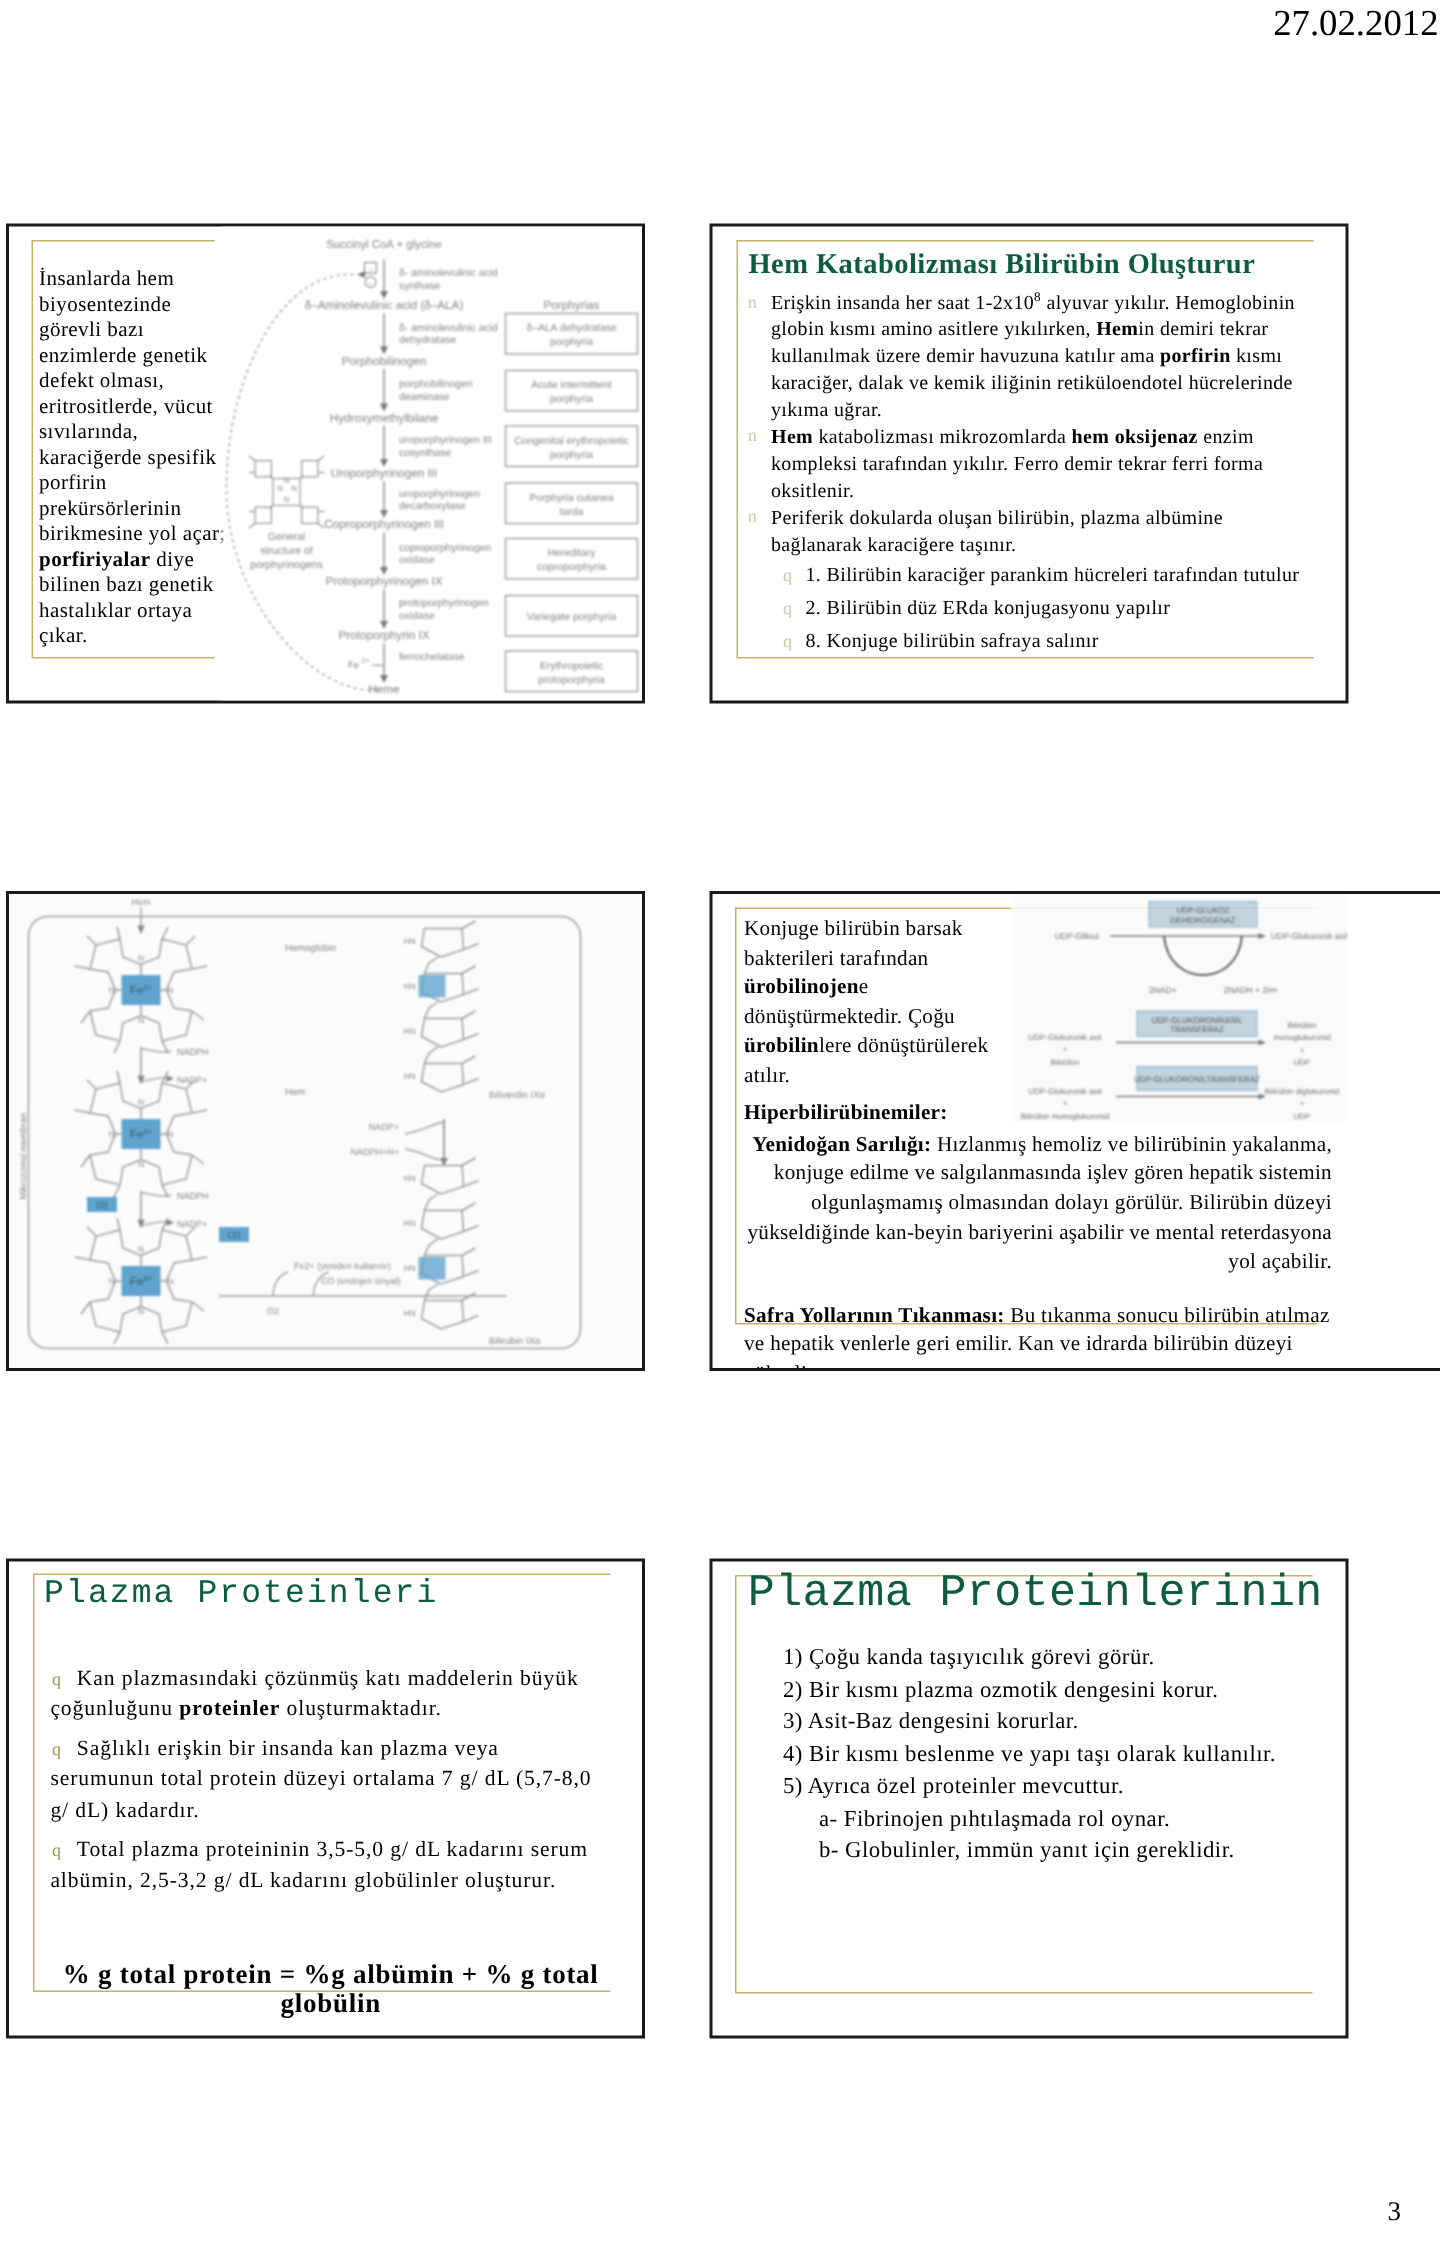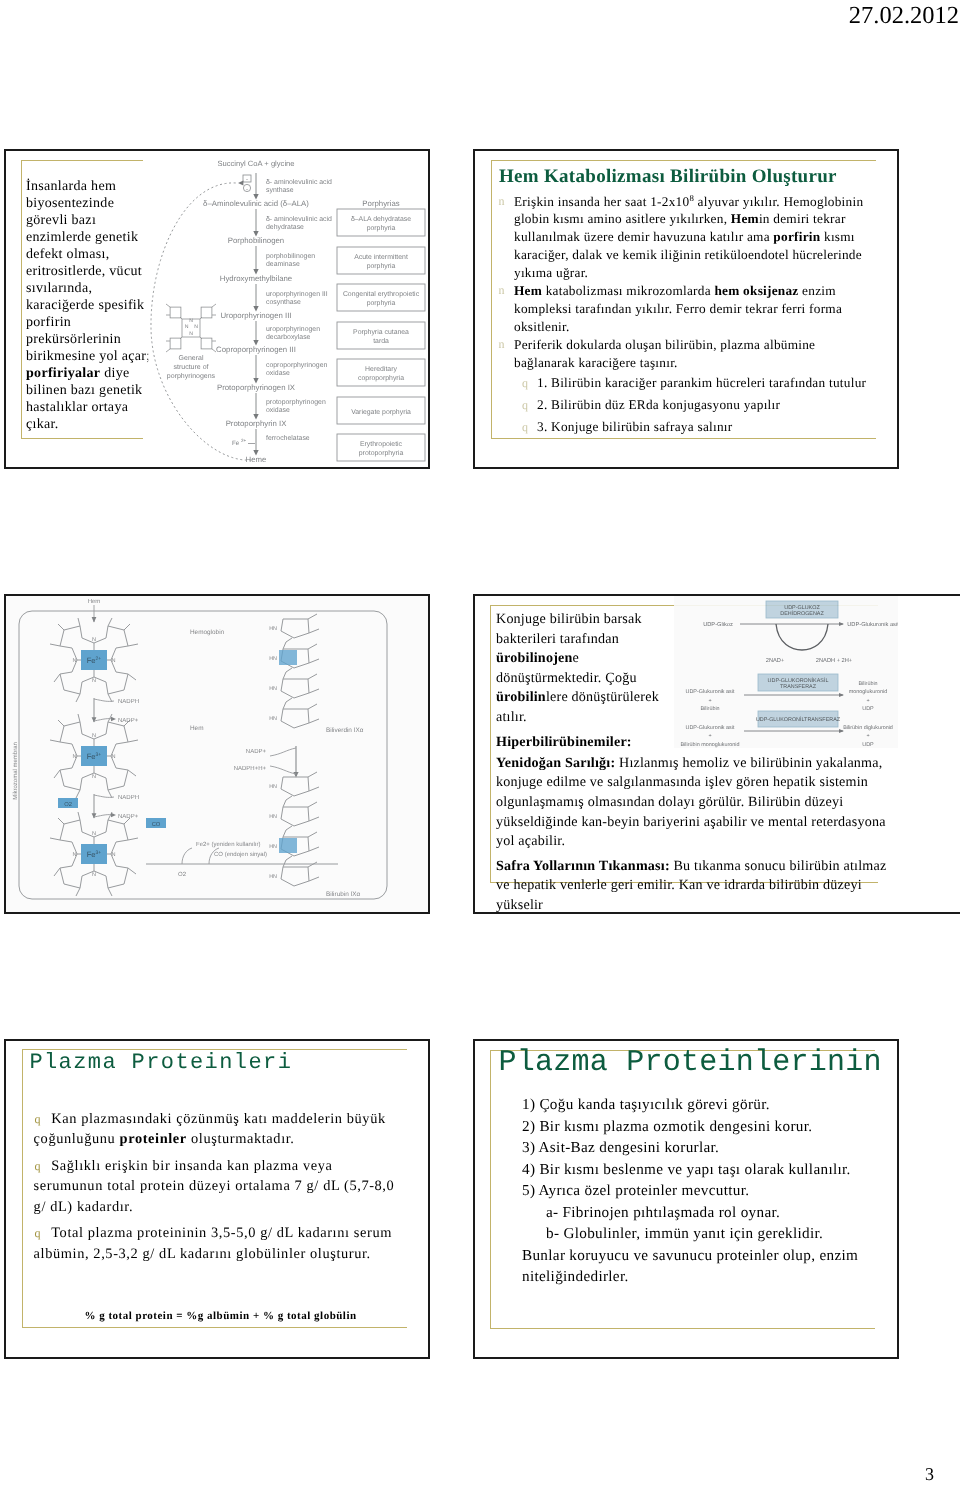--- a/index.html
+++ b/index.html
@@ -68,29 +68,29 @@
 
   
   #s4{left:473px;top:594px;width:510px;height:320px;}
   #s4 .oframe{left:15.3px;top:8.6px;width:388px;height:277px;}
   #s4 .txt{position:absolute;left:21px;top:14px;width:392px;font-size:14.1px;line-height:19.6px;letter-spacing:.2px;}
   #s4 .imgwrap{left:199px;top:0px;width:224px;height:152px;z-index:3;}
   #s4 .oframe{z-index:1;}
   #s4 .txt{z-index:2;}
   #s4 .txt p.p0{width:175px;margin-bottom:5.4px;}
   #s4 .txt p.p1{margin-bottom:1.2px;}
-  #s4 .txt p.p2{margin-bottom:5px;}
+  #s4 .txt p.p2{margin-bottom:16px;text-align:right;}
 
   
   #s5{left:4px;top:1039px;width:426px;height:320px;}
   #s5 .oframe{left:15.7px;top:8px;width:385px;height:278px;}
   #s5 .sl-title{left:23.4px;top:6.5px;font-size:22px;line-height:30px;letter-spacing:1.4px;}
   #s5 .btext{left:27.6px;top:67.5px;width:363px;font-size:14.4px;line-height:20.6px;letter-spacing:.6px;}
   #s5 .bullet-row{margin-bottom:6px;}
-  #s5 .formula{position:absolute;left:11.5px;top:266px;width:406px;text-align:center;font-size:11px;line-height:19px;font-weight:bold;letter-spacing:.5px;}
+  #s5 .formula{position:absolute;left:11.5px;top:266px;width:406px;text-align:center;font-size:18px;line-height:19px;font-weight:bold;letter-spacing:.5px;}
 
   
   #s6{left:473px;top:1039px;width:426px;height:320px;}
   #s6 .oframe{left:15.2px;top:8.6px;width:385px;height:278px;}
   #s6 .sl-title{left:23.5px;top:6.5px;font-size:30px;line-height:30px;letter-spacing:.25px;}
   #s6 .btext{left:47px;top:53px;width:396px;font-size:15.2px;line-height:21.5px;letter-spacing:.32px;}
   #s6 .ind1{padding-left:24px;}
   #s6 .ind0{padding-left:0;}
 </style>
 </head>
@@ -216,21 +216,21 @@
       <div class="ln-left" style="height:278px"></div>
       <div class="ln-bot" style="top:278px;width:385px"></div>
     </div>
     <div class="sl-title serif">Hem Katabolizması Bilirübin Oluşturur</div>
     <div class="btext">
         <div class="bullet-row lvl1"><span class="bmark">n</span><span>Erişkin insanda her saat 1-2x10</span><sup>8</sup><span> alyuvar yıkılır. Hemoglobinin globin kısmı amino asitlere yıkılırken, </span><b>Hem</b><span>in demiri tekrar kullanılmak üzere demir havuzuna katılır ama </span><b>porfirin</b><span> kısmı karaciğer, dalak ve kemik iliğinin retiküloendotel hücrelerinde yıkıma uğrar.</span></div>
         <div class="bullet-row lvl1"><span class="bmark">n</span><b>Hem</b><span> katabolizması mikrozomlarda </span><b>hem oksijenaz</b><span> enzim kompleksi tarafından yıkılır. Ferro demir tekrar ferri forma oksitlenir.</span></div>
         <div class="bullet-row lvl1"><span class="bmark">n</span><span>Periferik dokularda oluşan bilirübin, plazma albümine bağlanarak karaciğere taşınır.</span></div>
         <div class="bullet-row lvl2"><span class="bmark">q</span><span>1. Bilirübin karaciğer parankim hücreleri tarafından tutulur</span></div>
         <div class="bullet-row lvl2"><span class="bmark">q</span><span>2. Bilirübin düz ERda konjugasyonu yapılır</span></div>
-        <div class="bullet-row lvl2"><span class="bmark">q</span><span>3. Konjuge bilirübin safraya salınır</span></div>
+        <div class="bullet-row lvl2"><span class="bmark">q</span><span>8. Konjuge bilirübin safraya salınır</span></div>
       </div>
   </div>
 
   <div class="slide" id="s3">
     <div class="imgwrap scanblur2" id="s3img">
         <svg width="422" height="316" viewBox="0 0 422 316" xmlns="http://www.w3.org/2000/svg" font-family="Liberation Sans, sans-serif">
 <rect width="422" height="316" fill="#fbfbfb"></rect>
 <rect x="13" y="15" width="368" height="288" rx="13" ry="13" fill="none" stroke="#909396" stroke-width="1.0"></rect>
 <text x="11" y="175" font-size="6.0" fill="#77797c" transform="rotate(-90 11 175)" text-anchor="middle">Mikrozomal membran</text>
 <text x="88" y="7" font-size="6.0" fill="#77797c" text-anchor="middle">Hem</text>
@@ -482,18 +482,17 @@
     </div>
     <div class="sl-title sans">Plazma Proteinlerinin Genel Görevleri</div>
     <div class="btext">
         <div class="ind0">1) Çoğu kanda taşıyıcılık görevi görür.</div>
         <div class="ind0">2) Bir kısmı plazma ozmotik dengesini korur.</div>
         <div class="ind0">3) Asit-Baz dengesini korurlar.</div>
         <div class="ind0">4) Bir kısmı beslenme ve yapı taşı olarak kullanılır.</div>
         <div class="ind0">5) Ayrıca özel proteinler mevcuttur.</div>
         <div class="ind1">a- Fibrinojen pıhtılaşmada rol oynar.</div>
         <div class="ind1">b- Globulinler, immün yanıt için gereklidir.</div>
-        <div class="ind0">Bunlar koruyucu ve savunucu proteinler olup, enzim niteliğindedirler.</div>
       </div>
   </div>
 
   <div class="pg-num">3</div>
 </div>
 
 </body></html>

